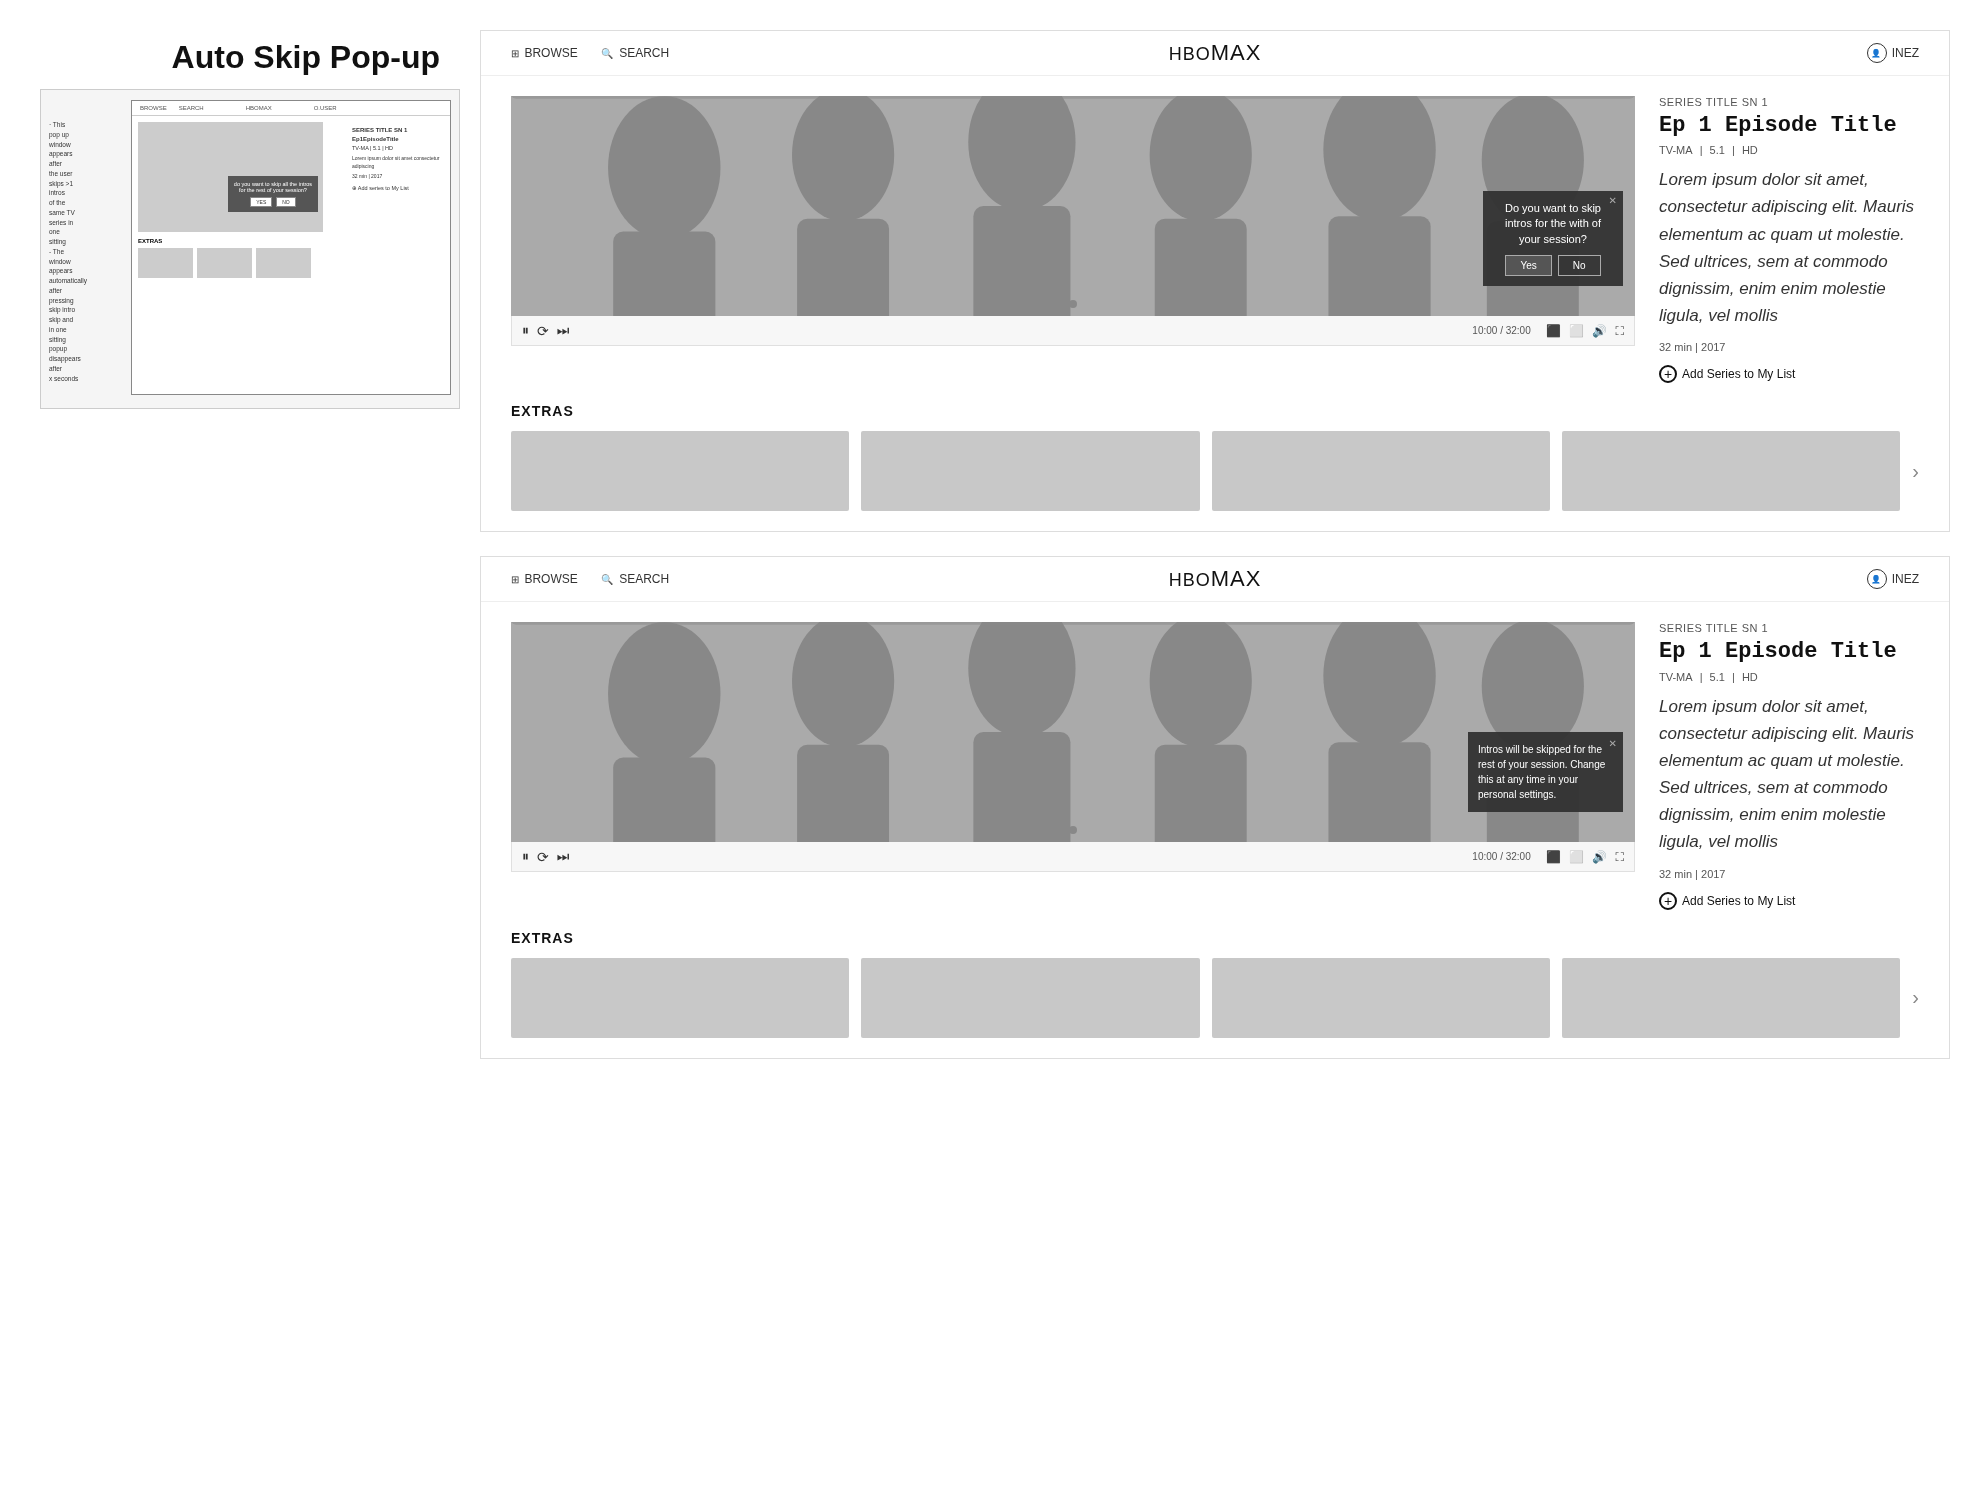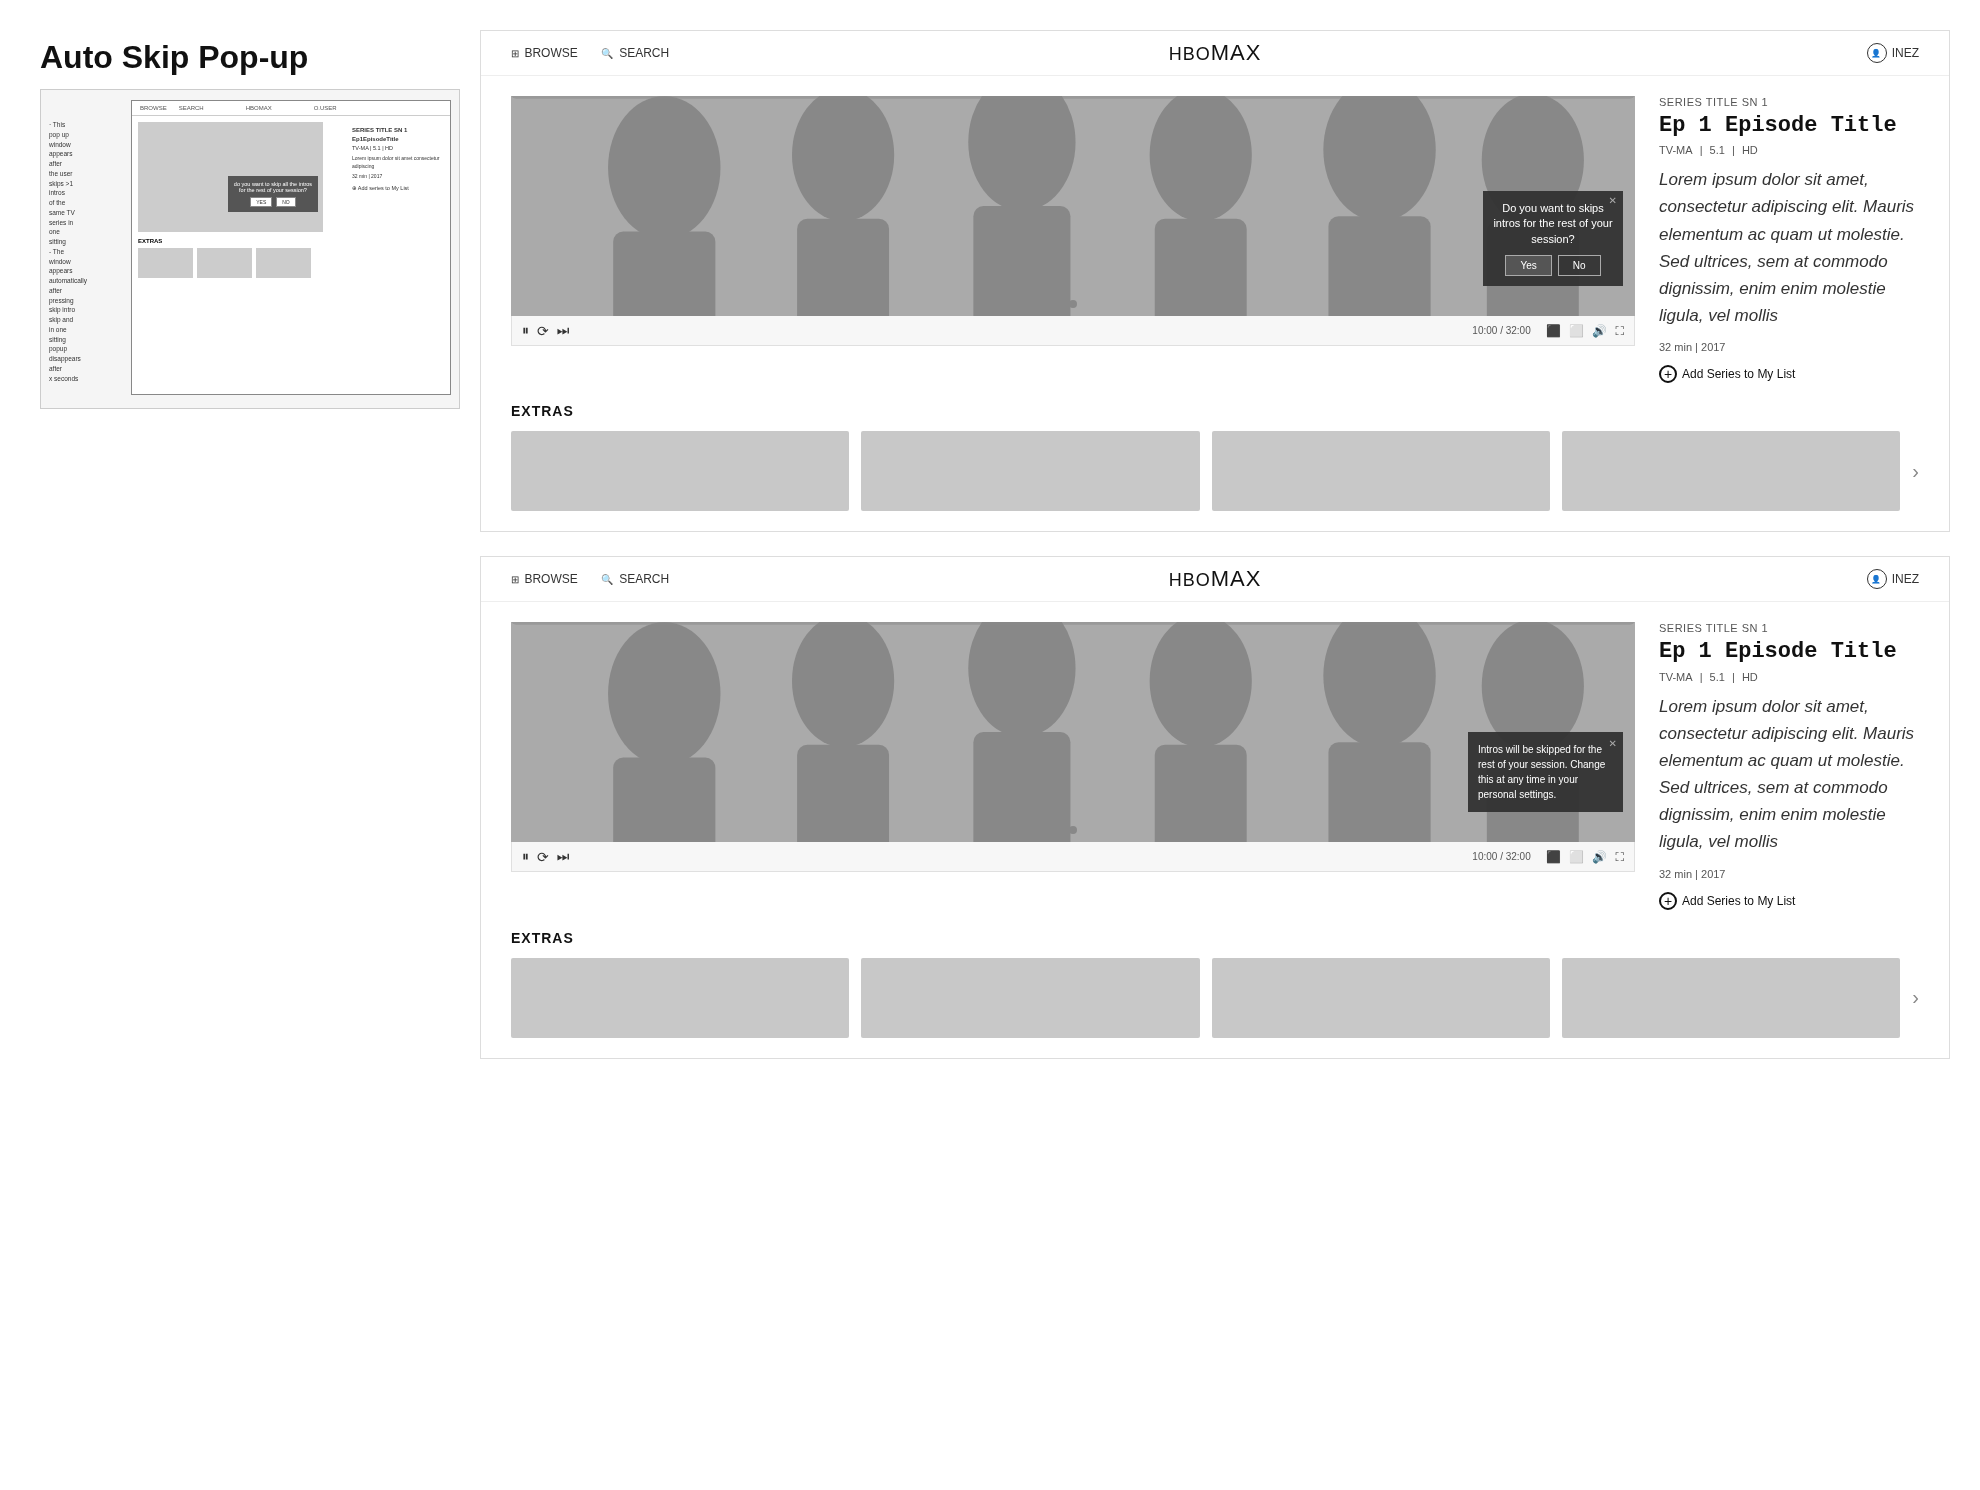--- a/index.html
+++ b/index.html
@@ -17,20 +17,21 @@
       width: 480px;
       padding: 40px 40px 40px 40px;
       flex-shrink: 0;
     }
     .left-panel h1 {
       font-size: 32px;
       font-weight: 900;
       color: #111;
       margin-bottom: 14px;
       line-height: 1.1;
+      text-align: right;
     }
     .left-panel .description {
       font-size: 14px;
       color: #333;
       line-height: 1.6;
       margin-bottom: 24px;
     }
     .left-panel .note {
       font-size: 14px;
       color: #333;
@@ -519,21 +520,21 @@
 
             <ellipse cx="340" cy="88" rx="22" ry="28" fill="#888"></ellipse>
             <rect x="320" y="114" width="40" height="106" fill="#888" rx="4"></rect>
 
             <ellipse cx="400" cy="92" rx="20" ry="26" fill="#888"></ellipse>
             <rect x="382" y="116" width="36" height="104" fill="#888" rx="4"></rect>
           </svg>
 
           <div class="skip-popup">
             <span class="skip-popup-close">✕</span>
-            <div class="skip-popup-title">Do you want to skips intros for the rest of your session?</div>
+            <div class="skip-popup-title">Do you want to skip intros for the with of your session?</div>
             <div class="skip-popup-btns">
               <button class="skip-popup-btn yes">Yes</button>
               <button class="skip-popup-btn">No</button>
             </div>
           </div>
 
           <div class="progress-dot"></div>
         </div>
 
         <div class="player-controls">

